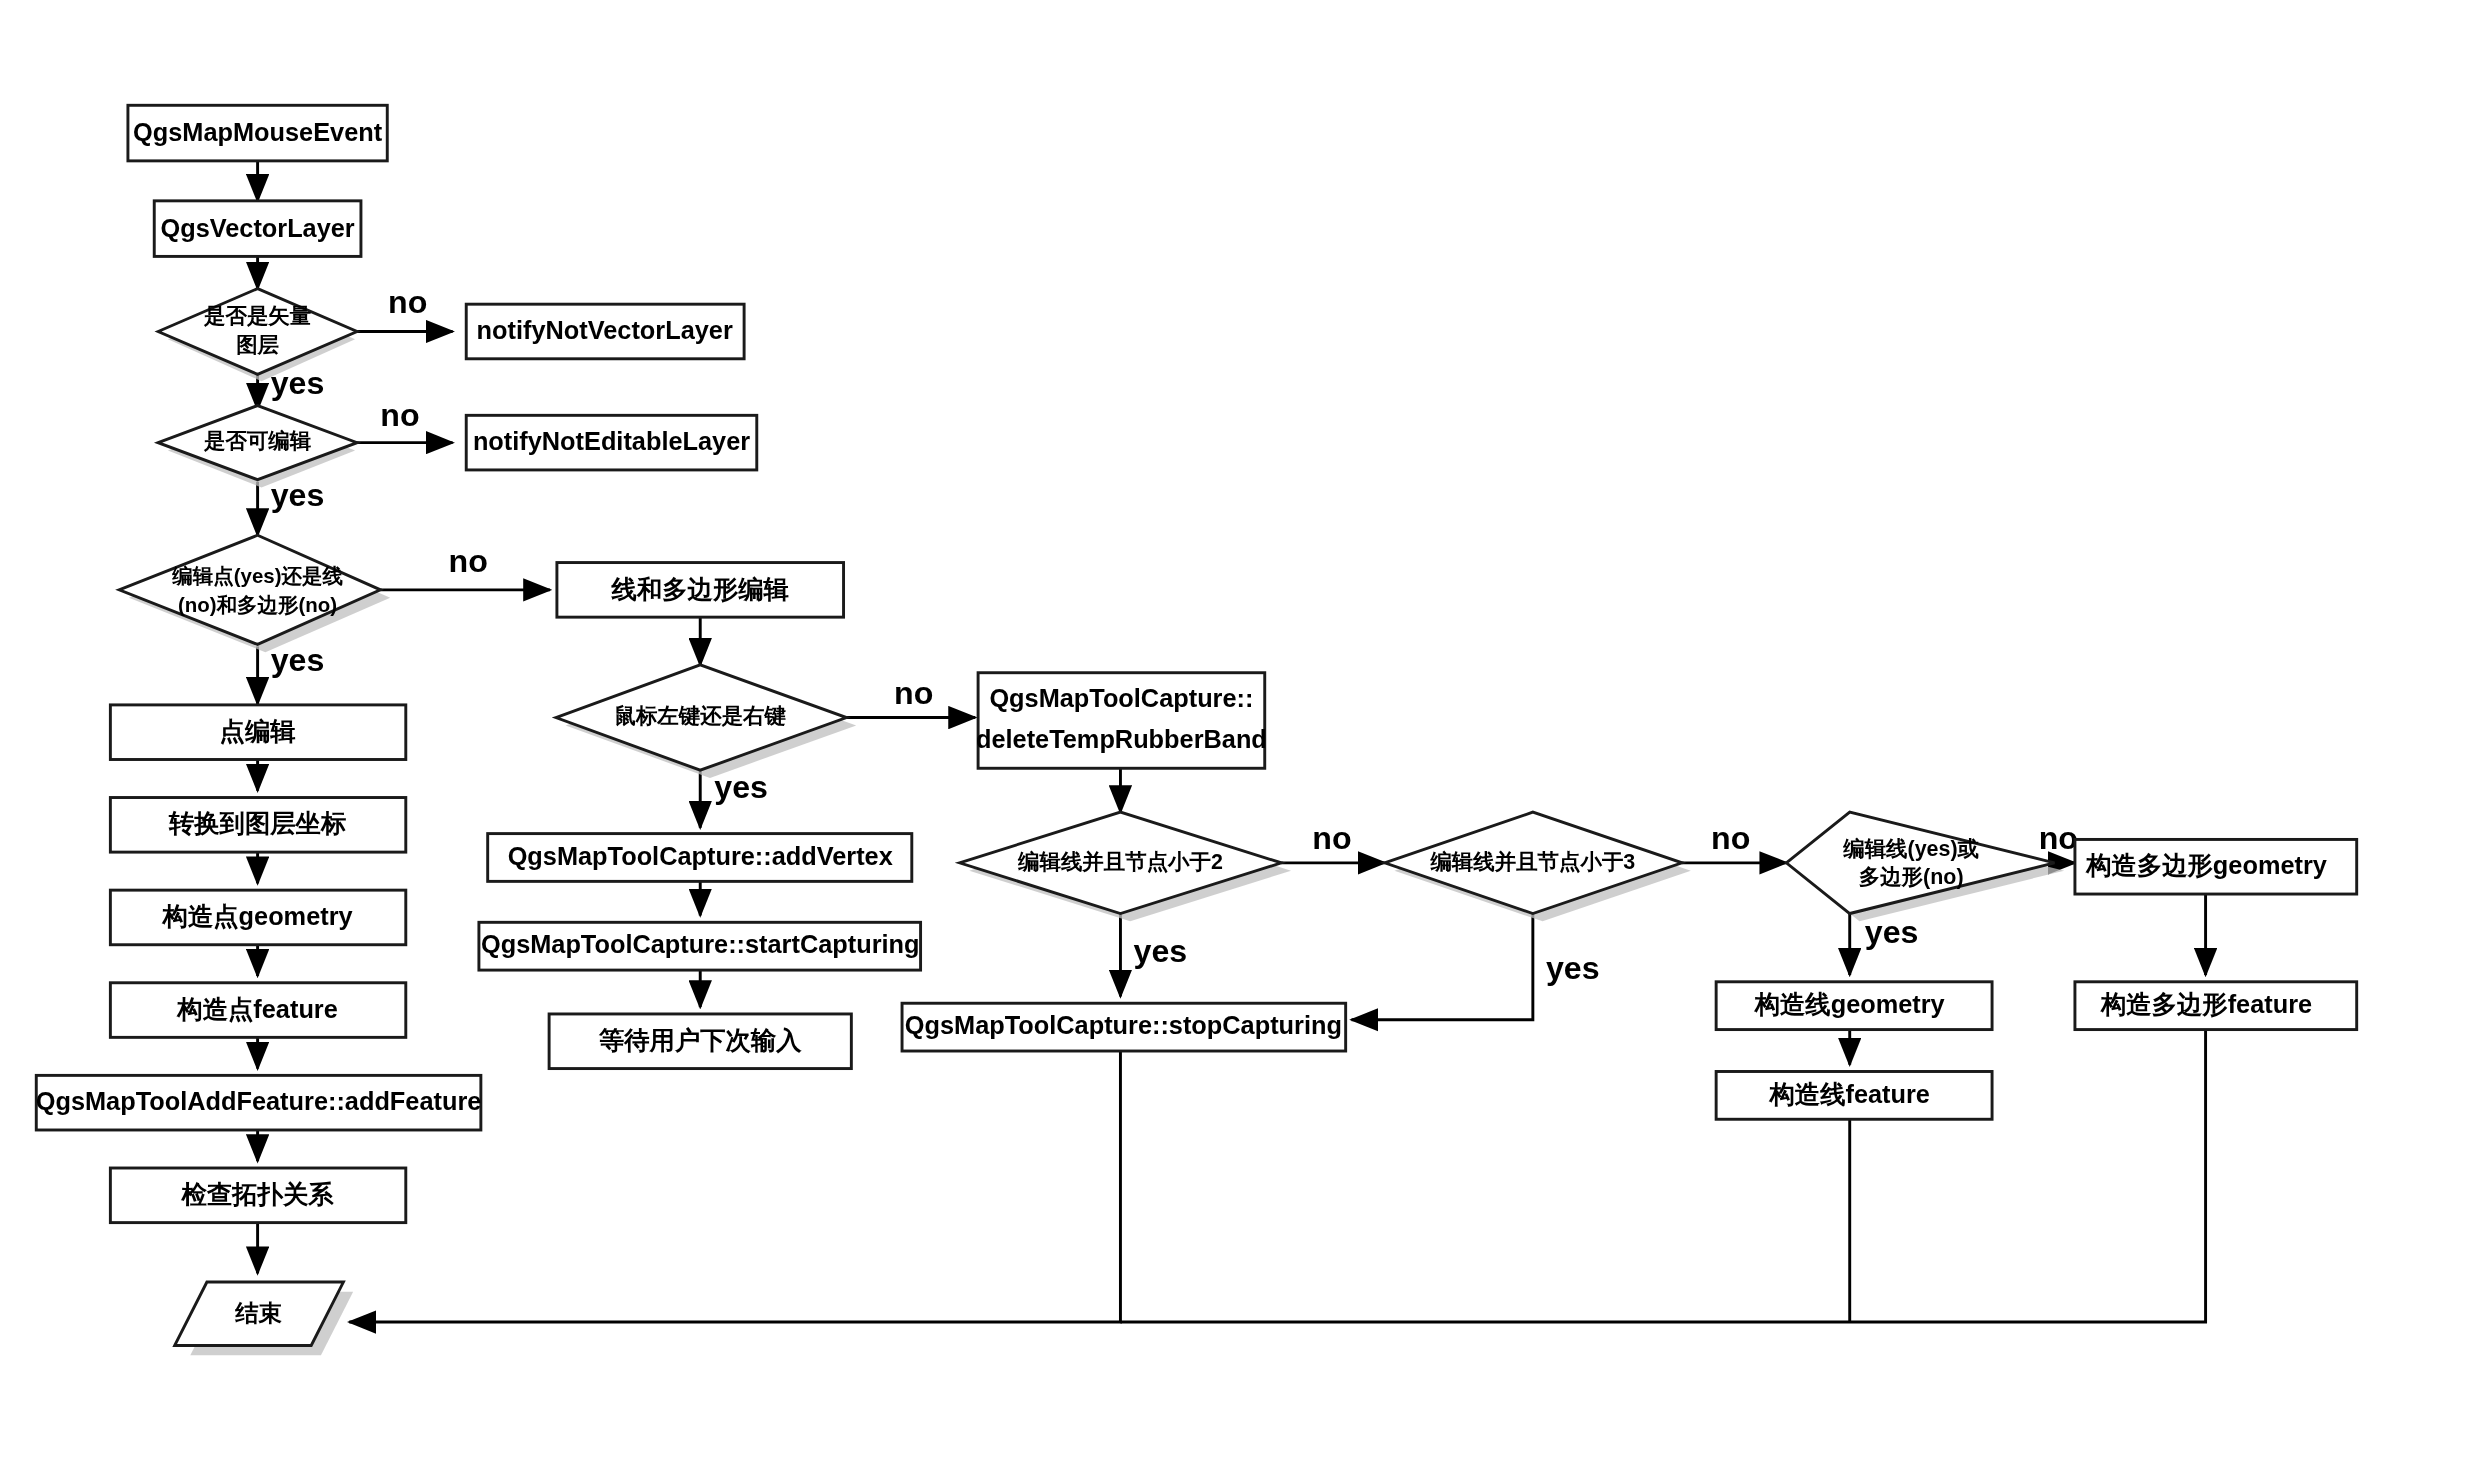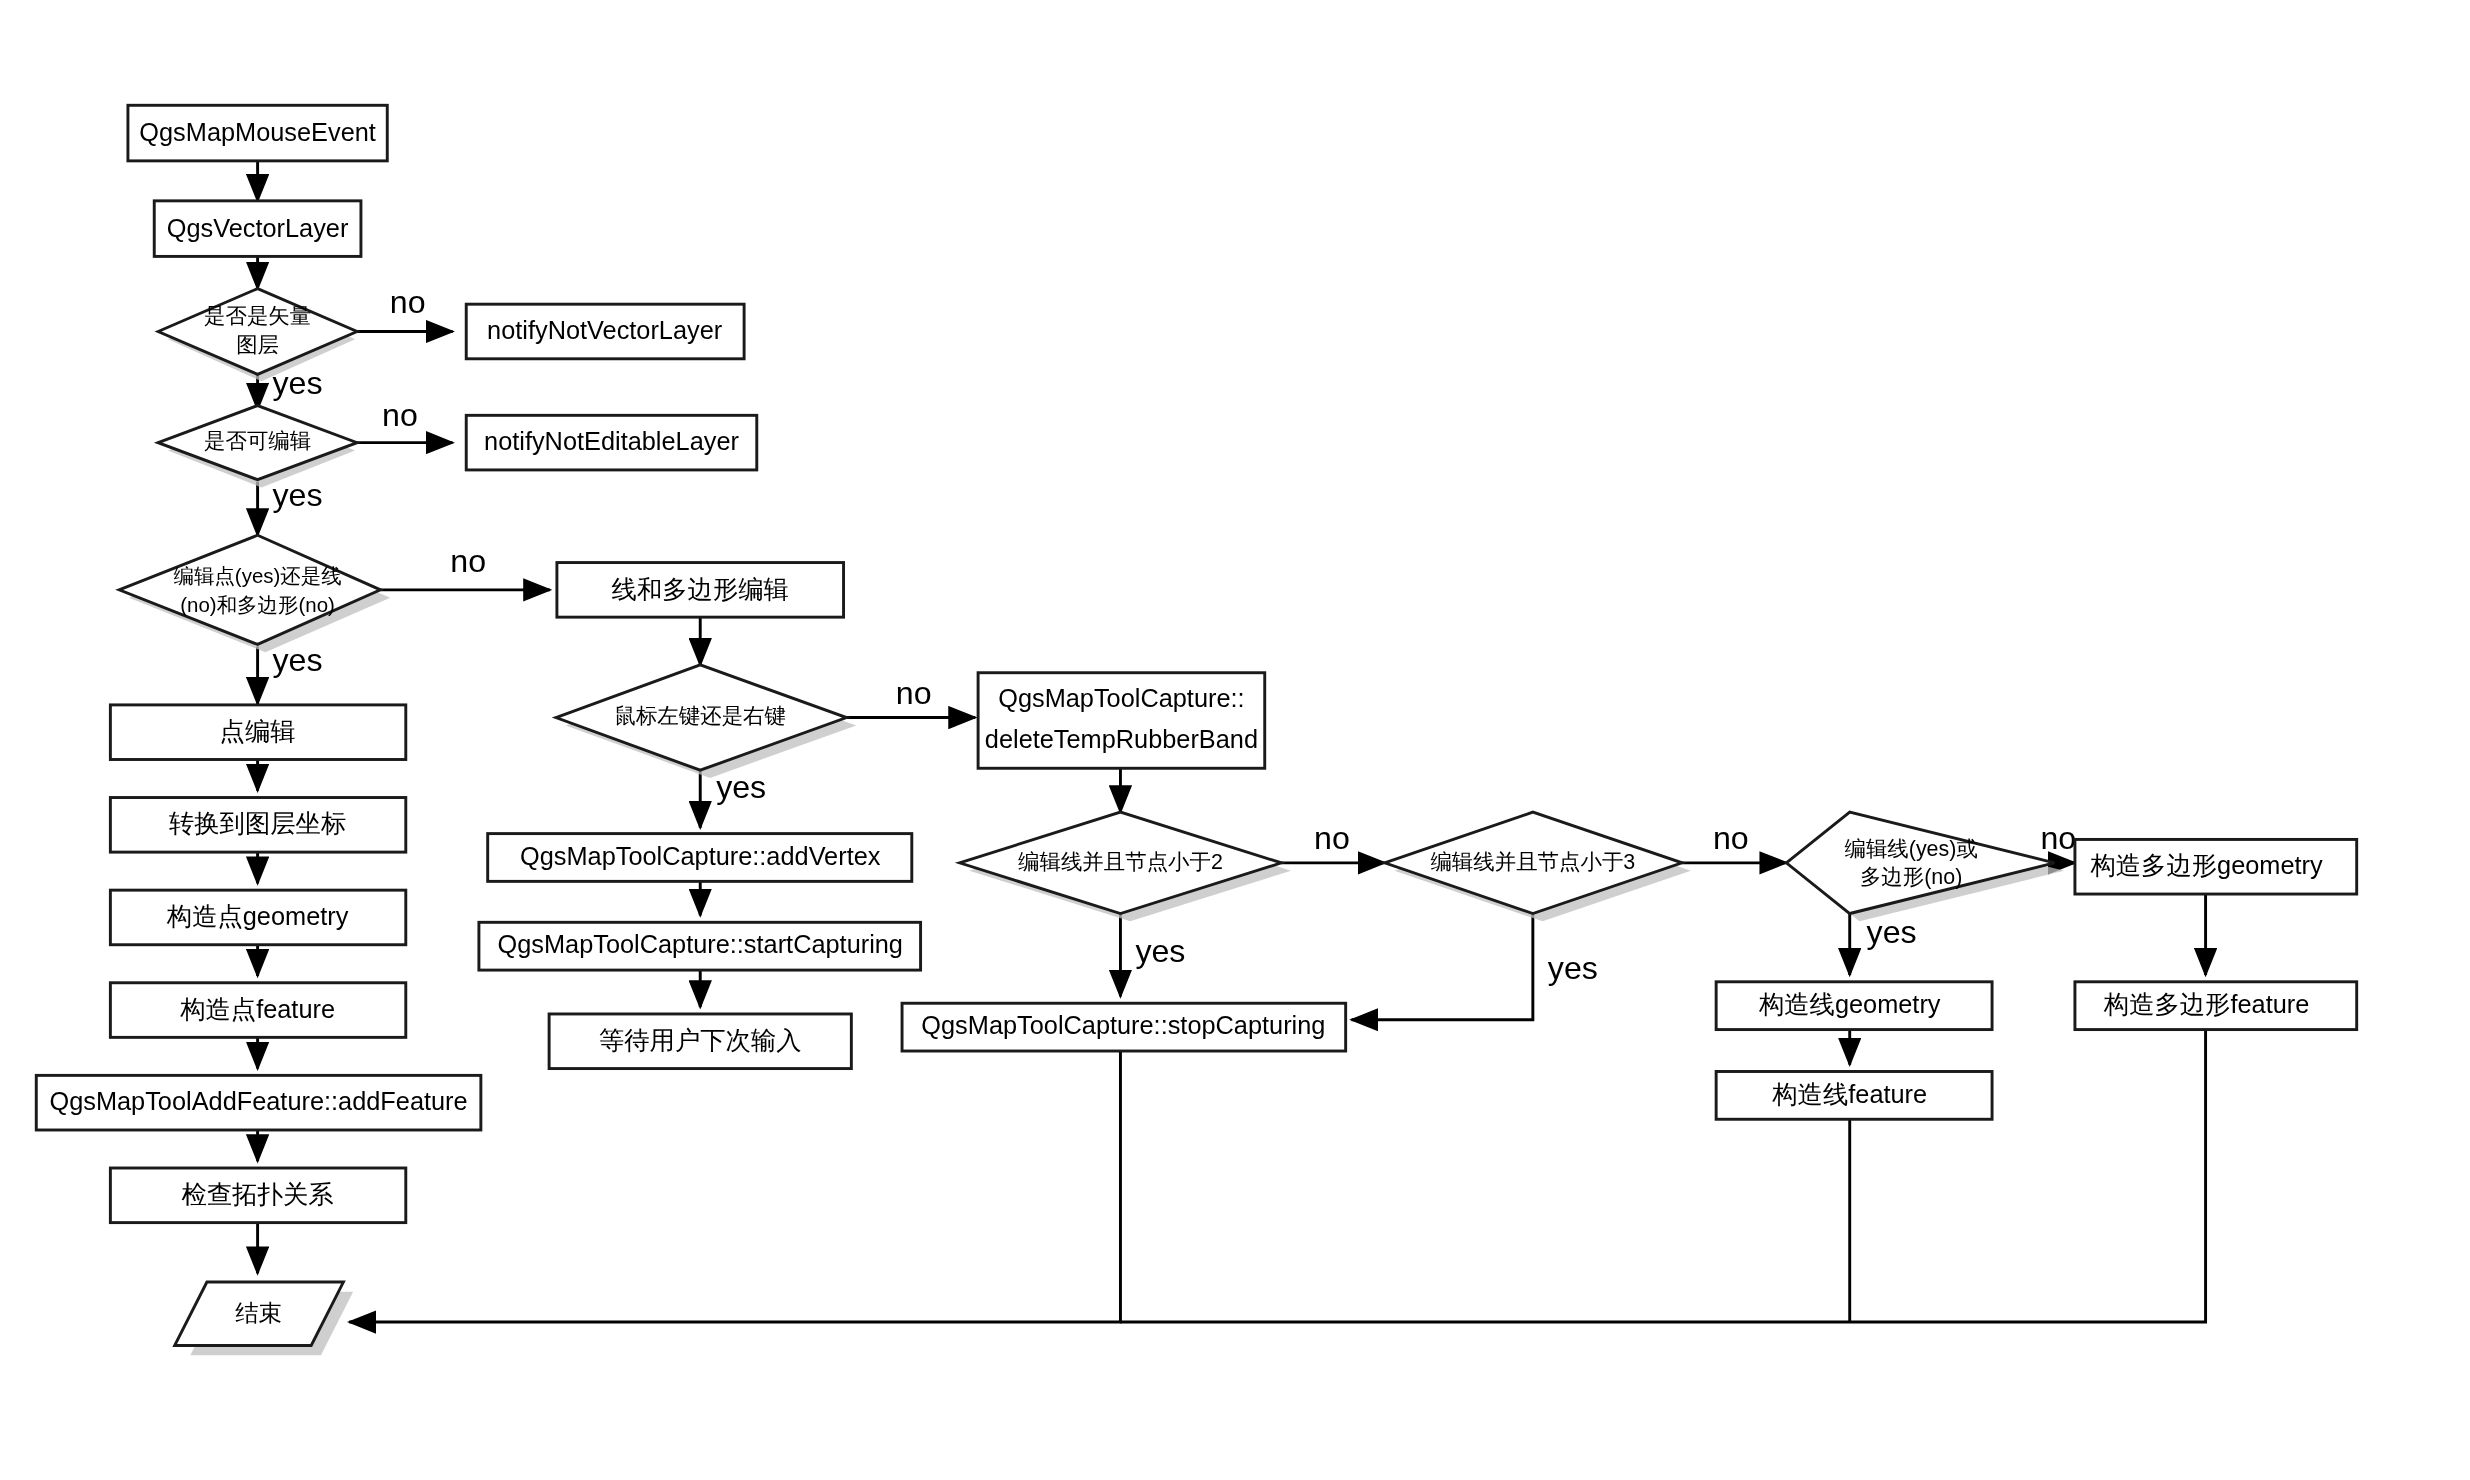--- a/index.html
+++ b/index.html
@@ -9,20 +9,21 @@
   }
   body {
     font-family: "Liberation Sans", "DejaVu Sans", sans-serif;
   }
   #canvas {
     position: relative;
     width: 2470px;
     height: 1480px;
     background: #ffffff;
     overflow: hidden;
+    font-weight: bold;
   }
   #flow-svg {
     position: absolute;
     left: 0;
     top: 0;
     width: 2470px;
     height: 1480px;
   }
   .node-shape {
     fill: #ffffff;

